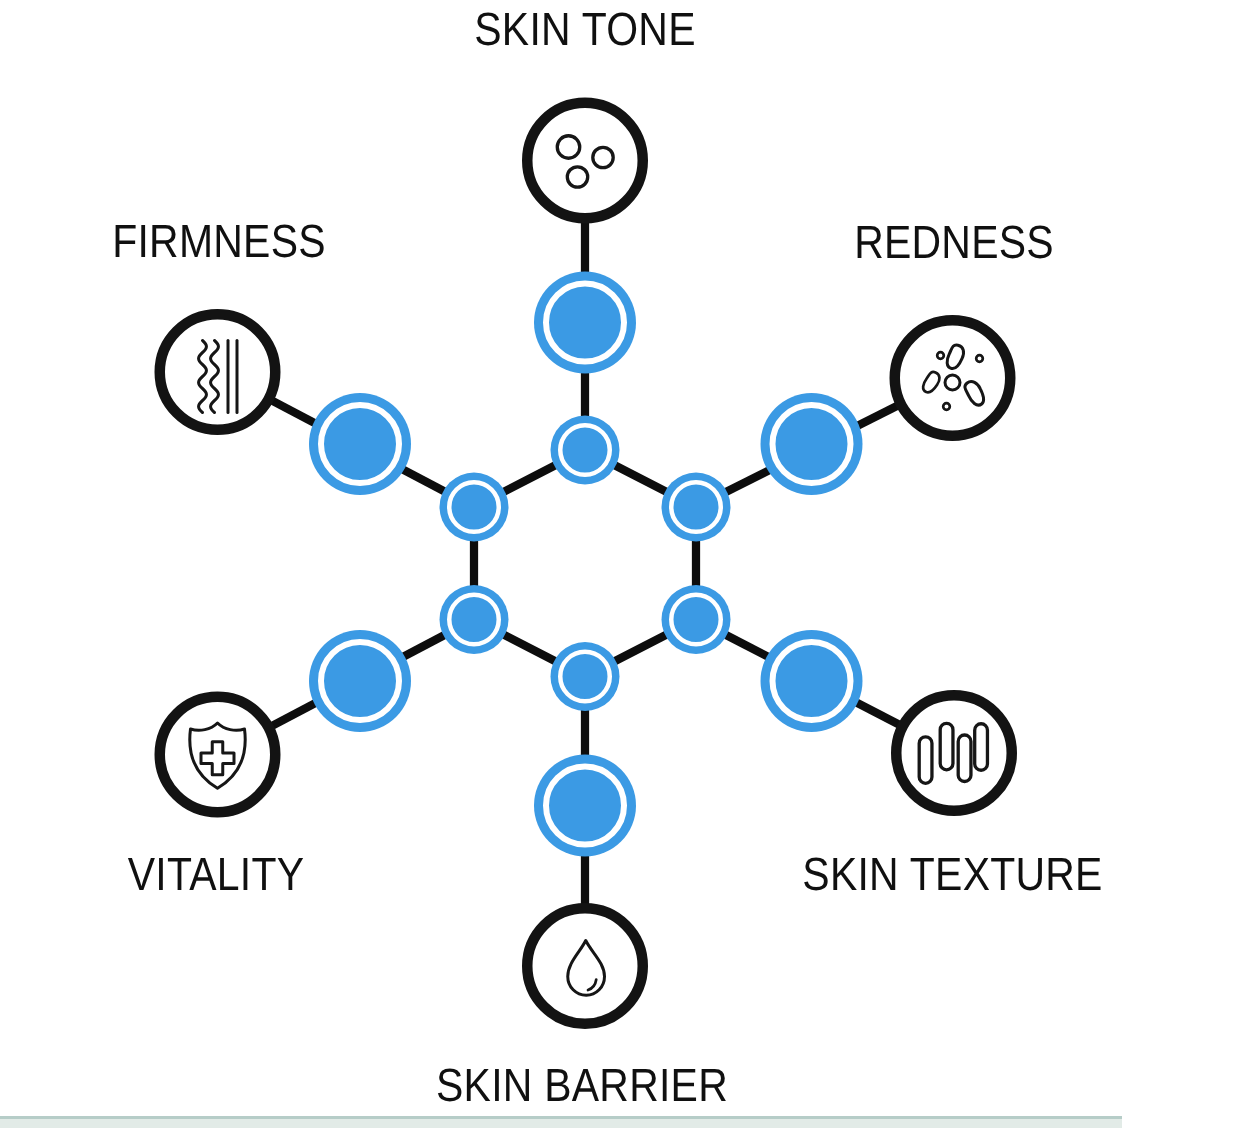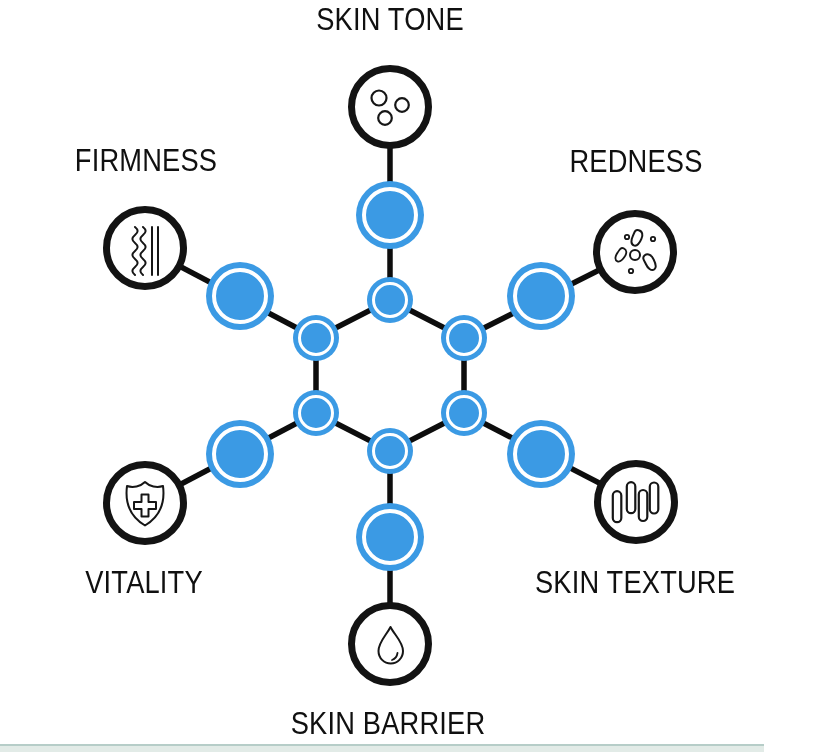--- a/index.html
+++ b/index.html
@@ -2,21 +2,20 @@
 <html><head>
 <meta charset="utf-8">
 <style>
   html,body{margin:0;padding:0;background:#ffffff;}
   .stage{
     position:relative;
     width:748px;height:752px;
     background:#ffffff;
     overflow:hidden;
     font-family:"Liberation Sans", sans-serif;
-    padding-left:16px;
   }
   svg.links{position:absolute;left:0;top:0;}
   .label{
     position:absolute;
     transform:translateX(-50%) scaleX(0.88);
     font-size:31px;
     font-weight:400;
     letter-spacing:0.2px;
     color:#101010;
     white-space:nowrap;

